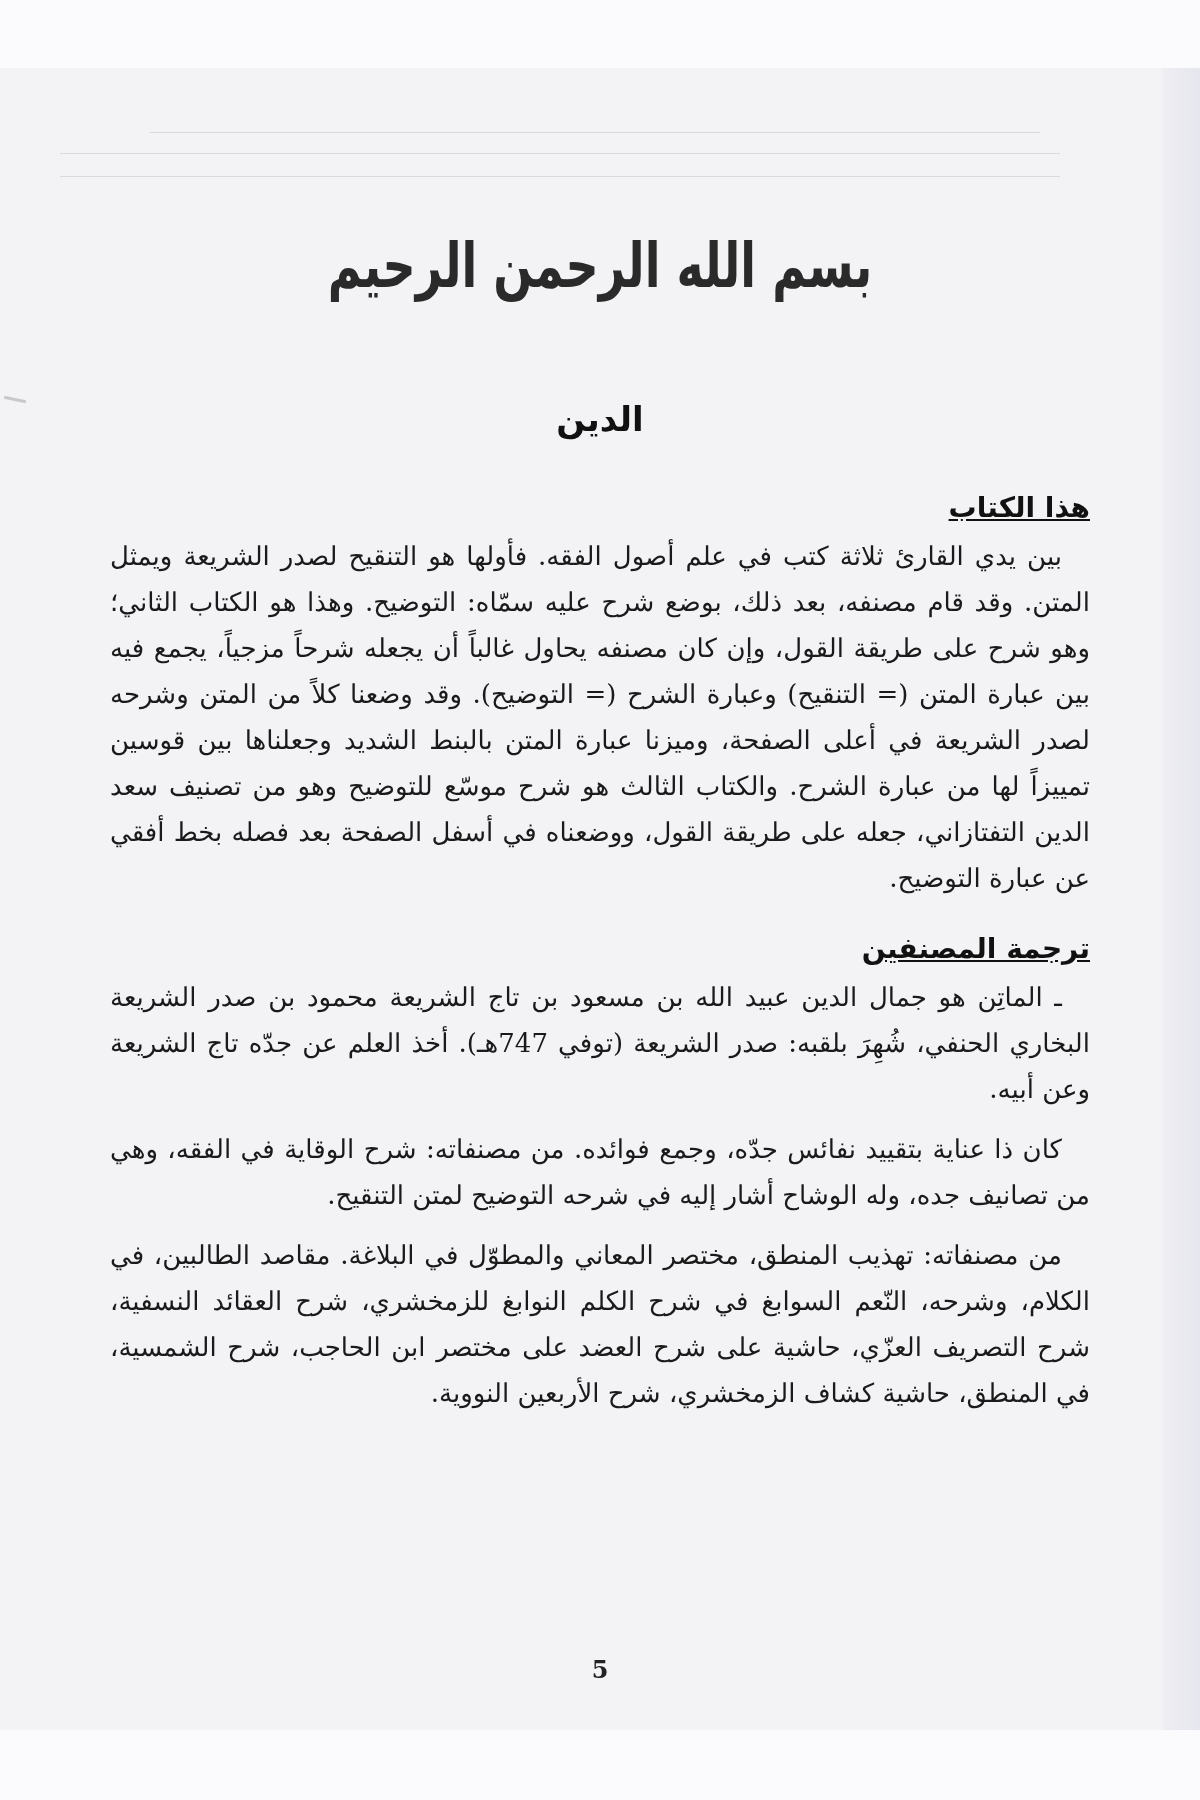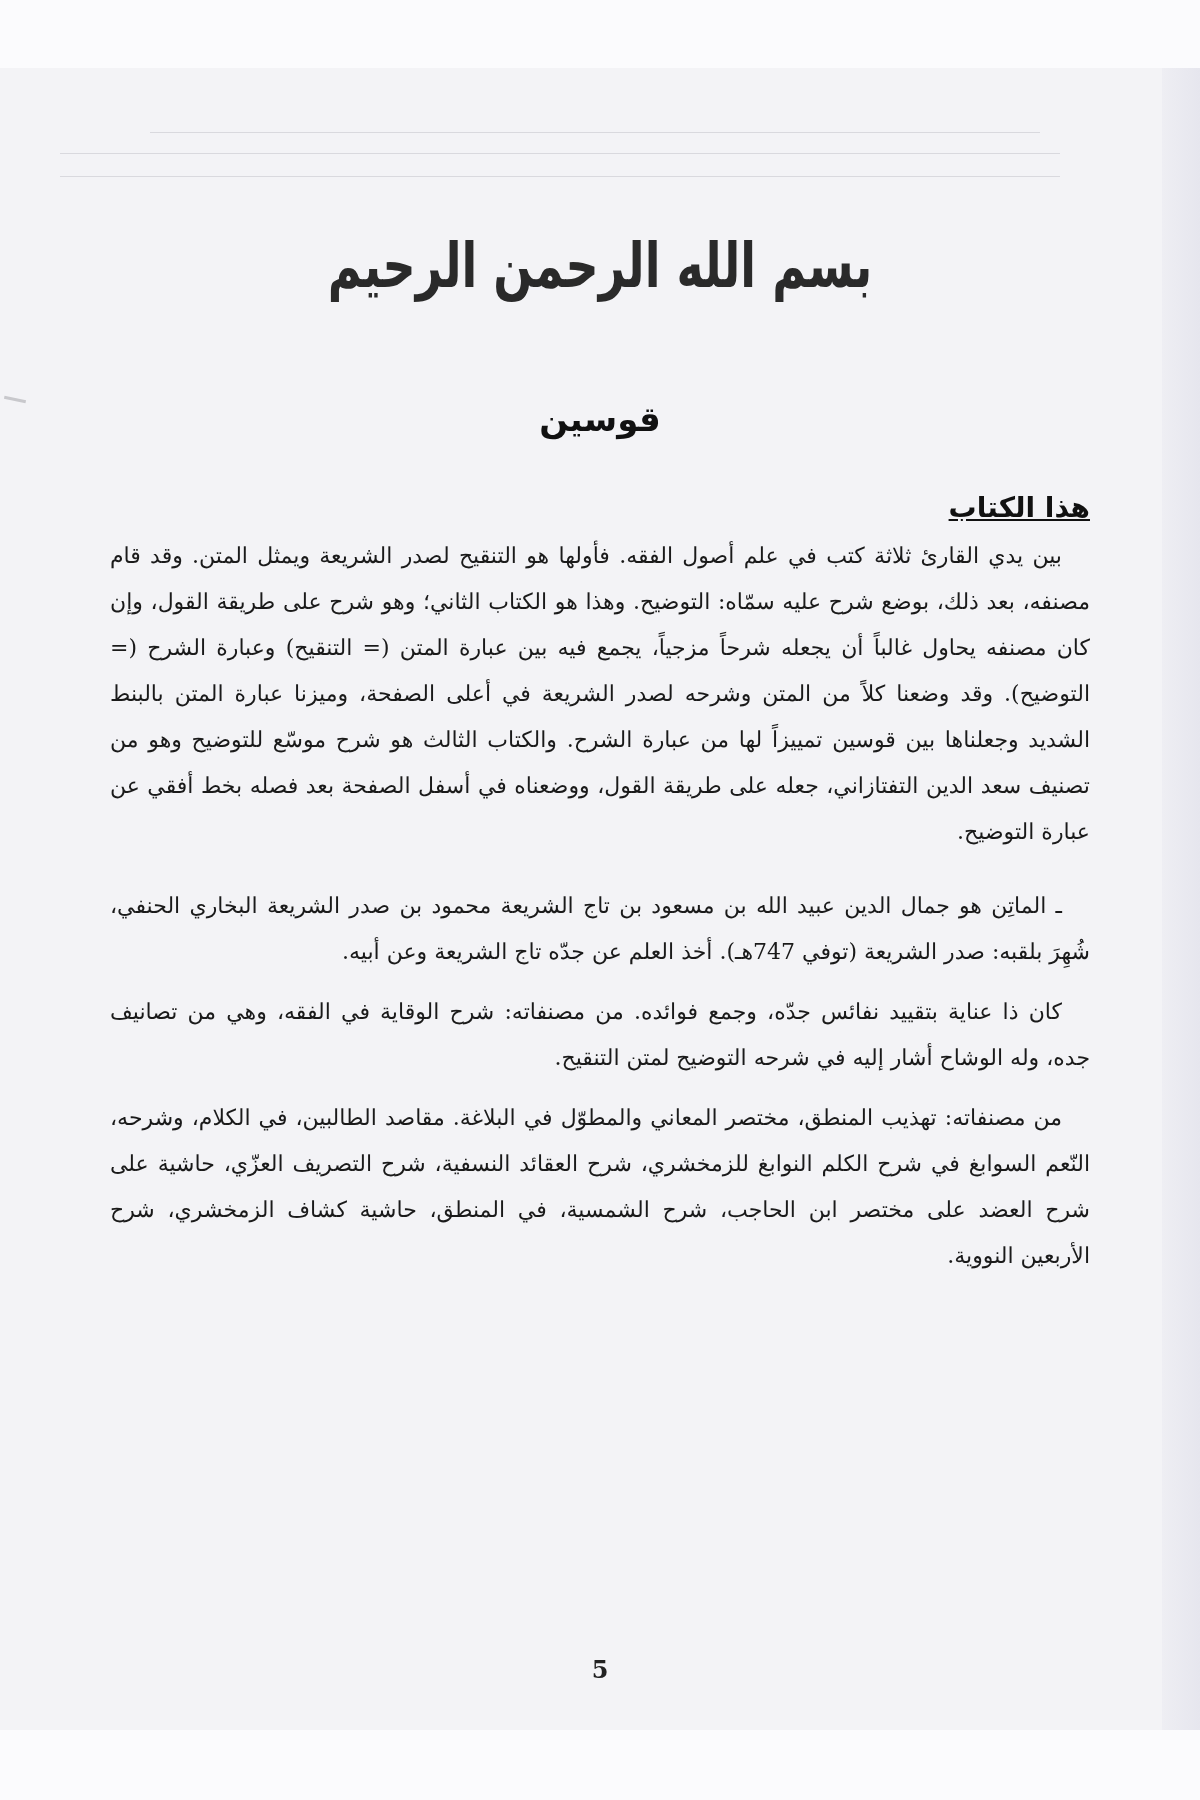--- a/index.html
+++ b/index.html
@@ -81,21 +81,21 @@
     .section-heading {
       font-size: 28px;
       font-weight: bold;
       margin: 0 0 6px 0;
       font-family: "DejaVu Sans", sans-serif;
       color: #111;
       line-height: 1.4;
       text-decoration: underline;
     }
     .para {
-      font-size: 22px;
+      font-size: 26px;
       line-height: 46px;
       margin: 0 0 14px 0;
       text-indent: 28px;
       text-align-last: right;
     }
     .para.first-sec { margin-bottom: 28px; }
     .page-number {
       position: absolute;
       left: 0;
       right: 0;
@@ -124,28 +124,29 @@
 <div class="page-edge"></div>
 
 <div class="bleed-line" style="left:150px;width:890px;top:132px;"></div>
 <div class="bleed-line" style="left:60px;width:1000px;top:153px;"></div>
 <div class="bleed-line" style="left:60px;width:1000px;top:176px;"></div>
 <div class="bleed-text" style="left:110px;width:930px;top:208px;">​</div>
 
 <div class="margin-mark"></div>
 
 <div class="basmala">بسم الله الرحمن الرحيم</div>
-<h1 class="main-title">قوسين</h1>
+<h1 class="main-title">الدين</h1>
 
 <div class="content">
   <section>
     <h2 class="section-heading">هذا الكتاب</h2>
     <p class="para first-sec">بين يدي القارئ ثلاثة كتب في علم أصول الفقه. فأولها هو التنقيح لصدر الشريعة ويمثل المتن. وقد قام مصنفه، بعد ذلك، بوضع شرح عليه سمّاه: التوضيح. وهذا هو الكتاب الثاني؛ وهو شرح على طريقة القول، وإن كان مصنفه يحاول غالباً أن يجعله شرحاً مزجياً، يجمع فيه بين عبارة المتن (= التنقيح) وعبارة الشرح (= التوضيح). وقد وضعنا كلاً من المتن وشرحه لصدر الشريعة في أعلى الصفحة، وميزنا عبارة المتن بالبنط الشديد وجعلناها بين قوسين تمييزاً لها من عبارة الشرح. والكتاب الثالث هو شرح موسّع للتوضيح وهو من تصنيف سعد الدين التفتازاني، جعله على طريقة القول، ووضعناه في أسفل الصفحة بعد فصله بخط أفقي عن عبارة التوضيح.</p>
   </section>
 
   <section>
+    <h2 class="section-heading">ترجمة المصنفين</h2>
     <p class="para">ـ الماتِن هو جمال الدين عبيد الله بن مسعود بن تاج الشريعة محمود بن صدر الشريعة البخاري الحنفي، شُهِرَ بلقبه: صدر الشريعة (توفي 747هـ). أخذ العلم عن جدّه تاج الشريعة وعن أبيه.</p>
     <p class="para">كان ذا عناية بتقييد نفائس جدّه، وجمع فوائده. من مصنفاته: شرح الوقاية في الفقه، وهي من تصانيف جده، وله الوشاح أشار إليه في شرحه التوضيح لمتن التنقيح.</p>
     <p class="para">من مصنفاته: تهذيب المنطق، مختصر المعاني والمطوّل في البلاغة. مقاصد الطالبين، في الكلام، وشرحه، النّعم السوابغ في شرح الكلم النوابغ للزمخشري، شرح العقائد النسفية، شرح التصريف العزّي، حاشية على شرح العضد على مختصر ابن الحاجب، شرح الشمسية، في المنطق، حاشية كشاف الزمخشري، شرح الأربعين النووية.</p>
   </section>
 </div>
 
 <div class="page-number">5</div>
 
 </body></html>

